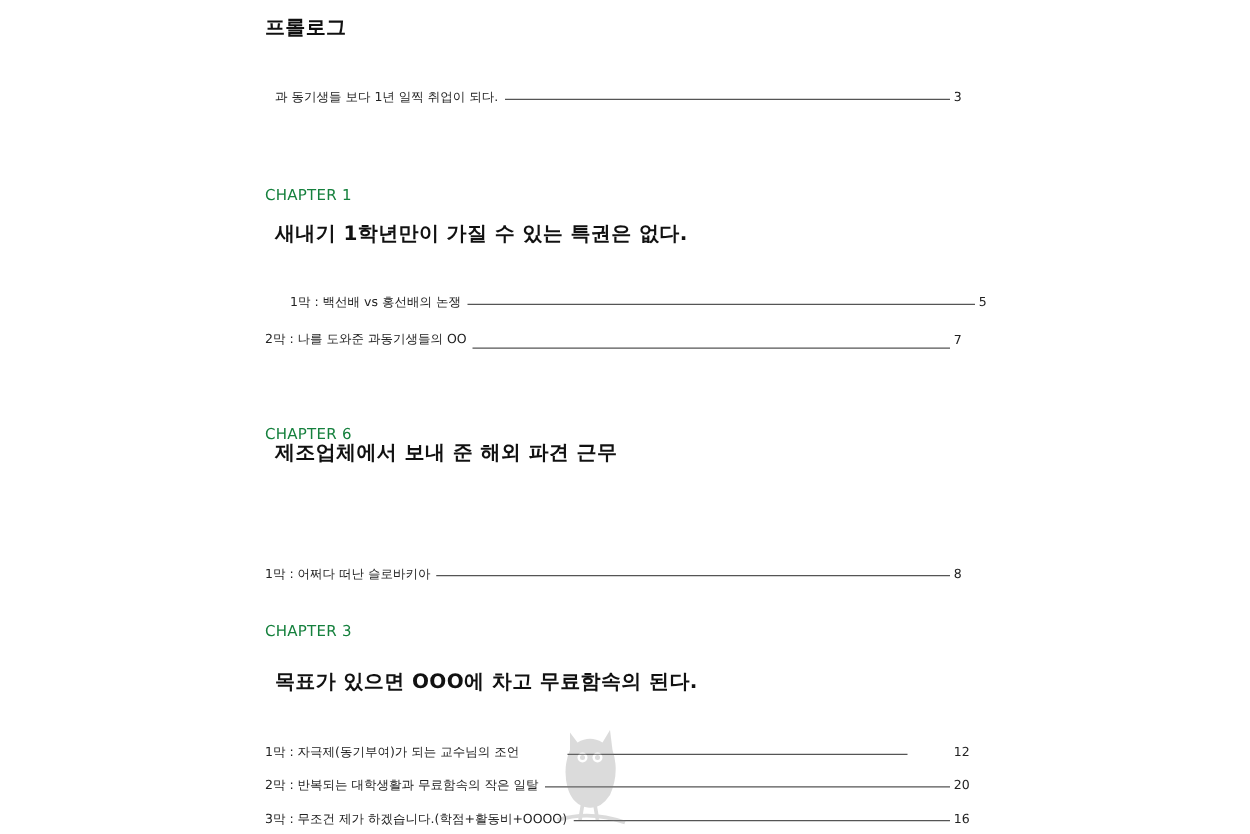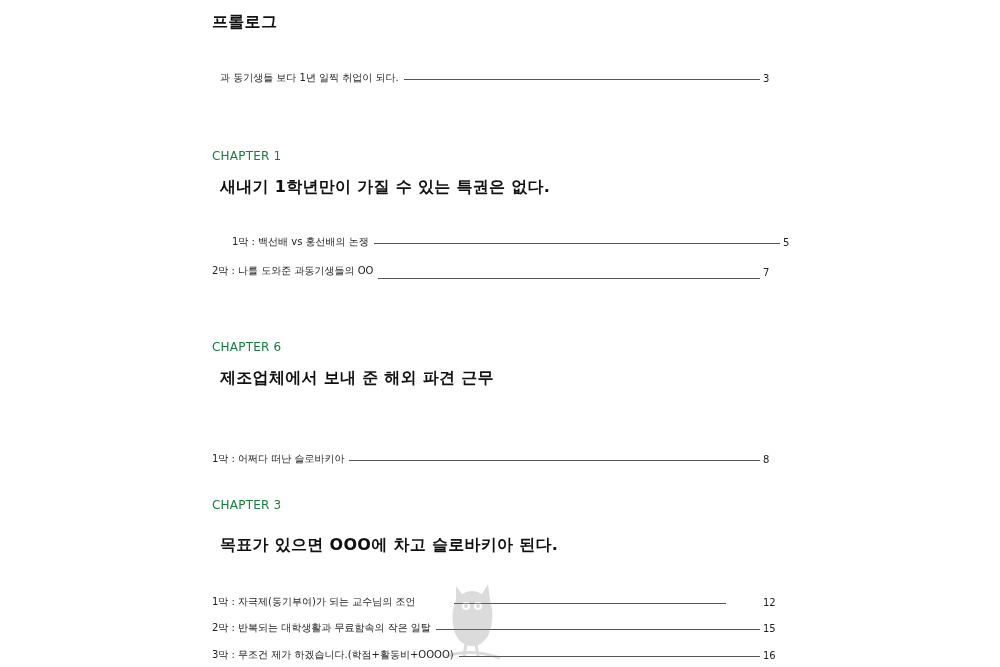--- a/index.html
+++ b/index.html
@@ -60,38 +60,38 @@
     <span class="toc-leader"></span>
     <span class="toc-page">5</span>
   </div>
   <div class="toc-row" style="top:258px;align-items:flex-end;">
     <span class="toc-label">2막 : 나를 도와준 과동기생들의 OO</span>
     <span class="toc-leader"></span>
     <span class="toc-page">7</span>
   </div>
 
   <div class="chapter-label" style="top:340px;">CHAPTER 6</div>
-  <div class="chapter-title" style="top:368px;">제조업체에서 보내 준 해외 파견 근무</div>
+  <div class="chapter-title" style="top:352px;">제조업체에서 보내 준 해외 파견 근무</div>
   <div class="toc-row" style="top:425px;margin-top:24px;">
     <span class="toc-label">1막 : 어쩌다 떠난 슬로바키아</span>
     <span class="toc-leader"></span>
     <span class="toc-page">8</span>
   </div>
 
   <div class="chapter-label" style="top:498px;">CHAPTER 3</div>
-  <div class="chapter-title" style="top:535px;">목표가 있으면 OOO에 차고 슬로바키아 된다.</div>
+  <div class="chapter-title" style="top:535px;">목표가 있으면 OOO에 차고 무료함속의 된다.</div>
   <div class="toc-row" style="top:592px;gap:34px;">
     <span class="toc-label">1막 : 자극제(동기부여)가 되는 교수님의 조언</span>
     <span class="toc-leader"></span>
     <span class="toc-page">12</span>
   </div>
   <div class="toc-row" style="top:618px;">
     <span class="toc-label">2막 : 반복되는 대학생활과 무료함속의 작은 일탈</span>
     <span class="toc-leader"></span>
-    <span class="toc-page">15</span>
+    <span class="toc-page">20</span>
   </div>
   <div class="toc-row" style="top:645px;">
     <span class="toc-label">3막 : 무조건 제가 하겠습니다.(학점+활동비+OOOO)</span>
     <span class="toc-leader"></span>
     <span class="toc-page">16</span>
   </div>
 
   <svg class="watermark" viewBox="0 0 60 89">
     <path d="M14 8 L20 16 Q30 10 40 16 L46 6 L48 22 Q54 40 46 58 Q38 70 28 68 Q16 66 12 52 Q8 36 14 22 Z" fill="#808080"></path>
     <circle cx="24" cy="28" r="4" fill="#ffffff"></circle>

